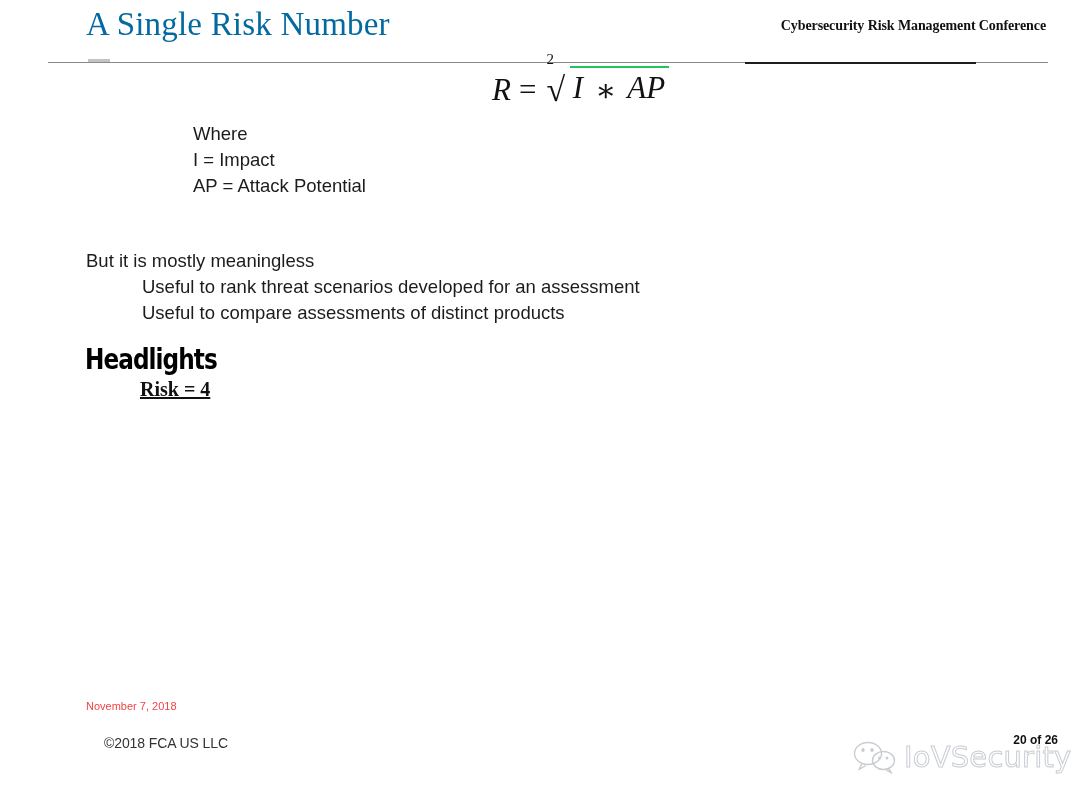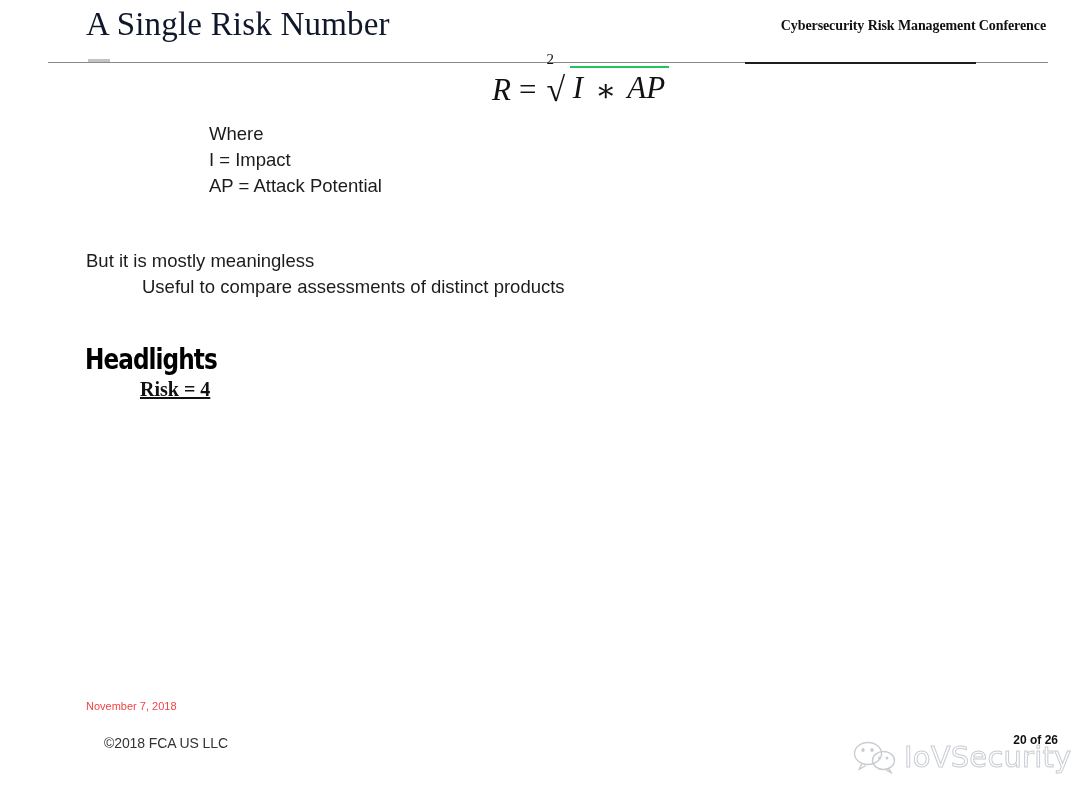--- a/index.html
+++ b/index.html
@@ -27,21 +27,21 @@
 
   
   .slide-title {
     position: absolute;
     left: 86px;
     top: 6px;
     font-family: "Liberation Serif", "DejaVu Serif", serif;
     font-size: 33px;
     font-weight: 400;
     letter-spacing: 0.2px;
-    color: #0f172a;
+    color: #0369a1;
     white-space: nowrap;
   }
 
   
   .conf-block {
     position: absolute;
     right: 34px;
     top: 14px;
     text-align: right;
     font-family: "Liberation Serif", "DejaVu Serif", serif;
@@ -149,21 +149,20 @@
     font-size: 18.5px;
     color: #1c1c1c;
     line-height: 26px;
     white-space: nowrap;
   }
 
   .where-block {
     position: absolute;
     left: 193px;
     top: 121px;
-    margin-left: 16px;
   }
   .where-block > div { margin-bottom: 0px; }
 
   .meaningless-block {
     position: absolute;
     left: 86px;
     top: 248px;
   }
   .meaningless-block .sub {
     margin-left: 56px;
@@ -280,20 +279,21 @@
   </div>
 
   <div class="where-block body-text">
     <div>Where</div>
     <div>I = Impact</div>
     <div>AP = Attack Potential</div>
   </div>
 
   <div class="meaningless-block body-text">
     <div>But it is mostly meaningless</div>
+    <div class="sub">Useful to rank threat scenarios developed for an assessment</div>
     <div class="sub">Useful to compare assessments of distinct products</div>
   </div>
 
   <div class="headlights">Headlights</div>
   <div class="risk-value">Risk  = 4</div>
 
   <div class="footer-date">November 7, 2018</div>
   <div class="footer-copyright">©2018 FCA US LLC</div>
   <div class="page-indicator">20 of 26</div>
 

